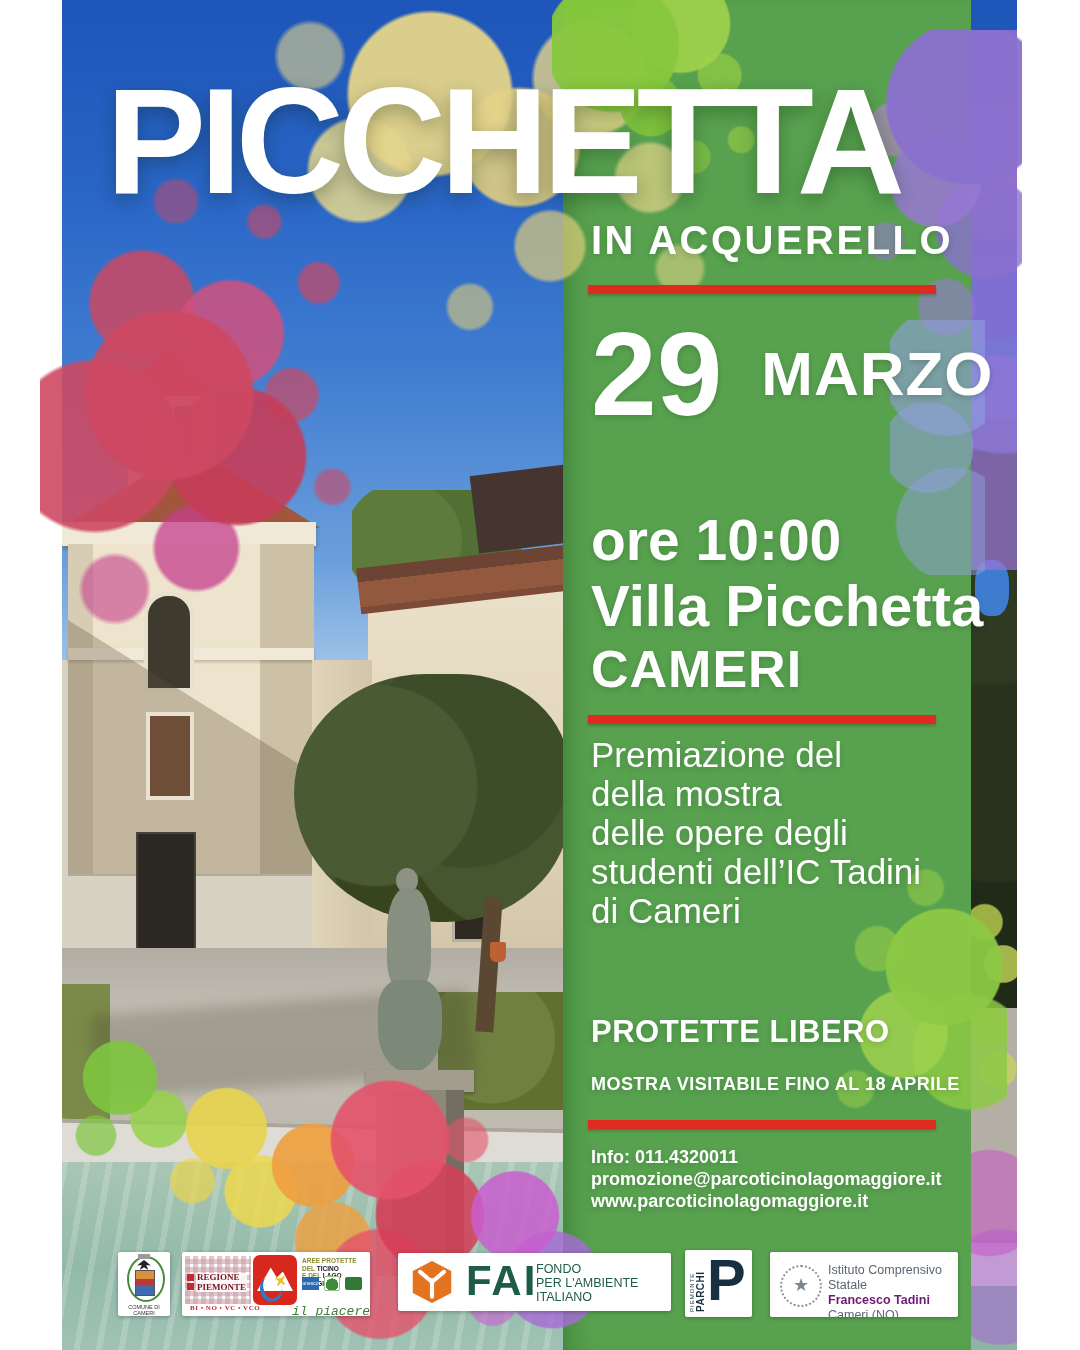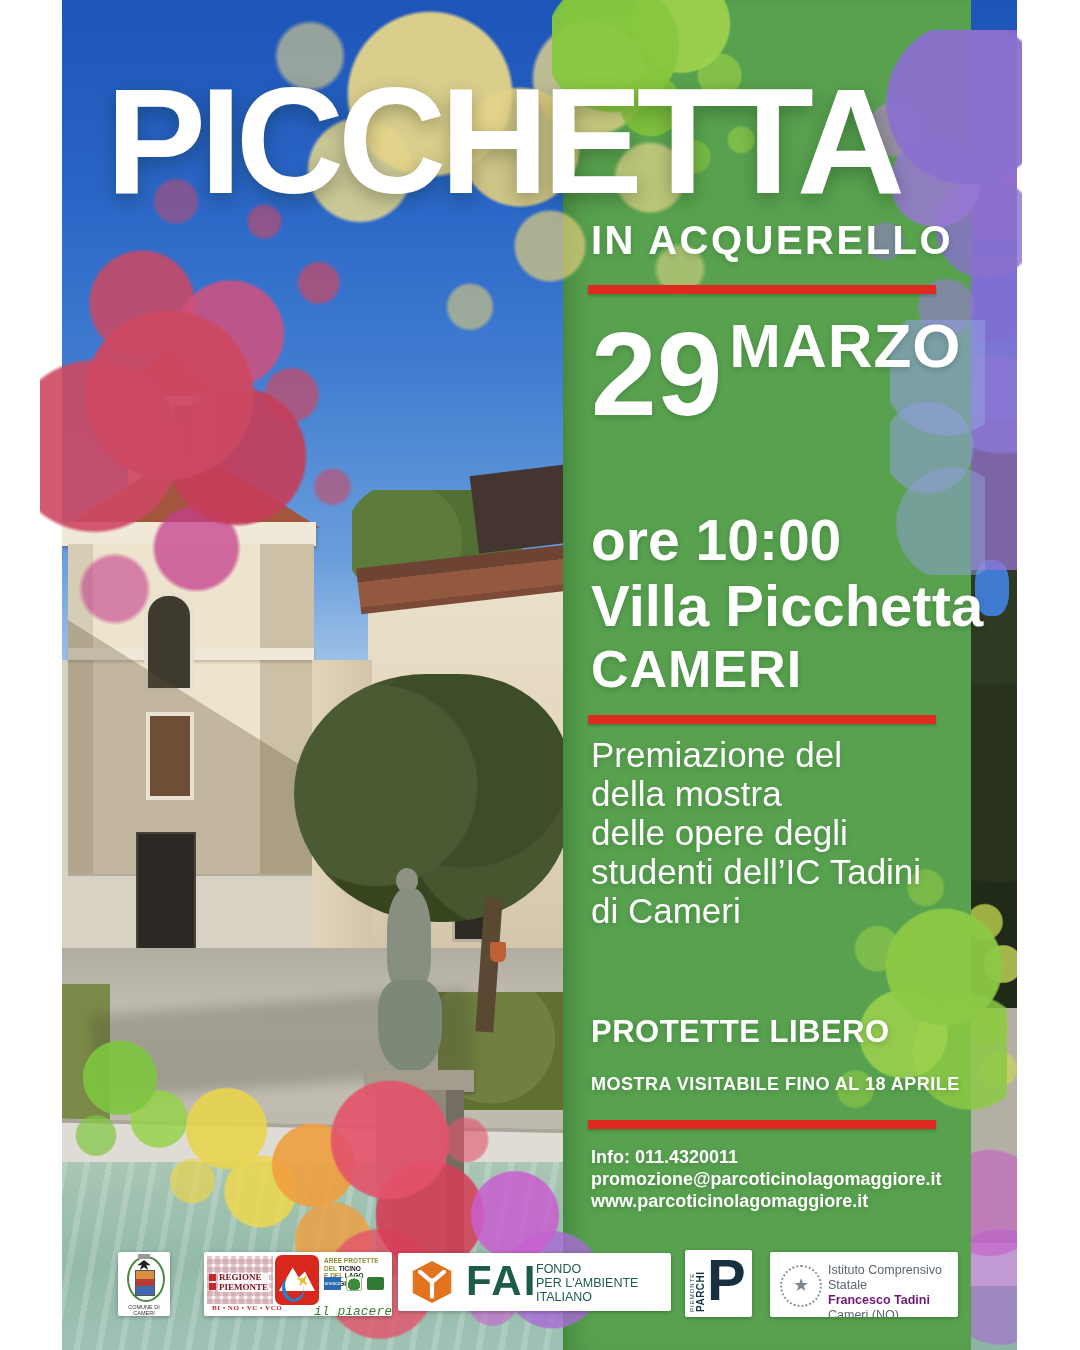--- a/index.html
+++ b/index.html
@@ -130,41 +130,41 @@
   #splatM2{left:455px;top:1140px;width:150px;height:215px;background:
     radial-gradient(circle at 40% 35%,rgba(201,94,208,.85) 0 26%,transparent 27%),
     radial-gradient(circle at 65% 65%,rgba(168,106,216,.8) 0 28%,transparent 29%),
     radial-gradient(circle at 25% 75%,rgba(201,94,208,.6) 0 12%,transparent 13%);}
   
   .txt{position:absolute;z-index:20;color:#ffffff;text-shadow:0 2px 6px rgba(0,30,0,.20);}
   #title{left:106px;top:66px;font-size:150px;font-weight:700;letter-spacing:-6px;line-height:1;z-index:30;text-shadow:0 6px 18px rgba(10,30,10,.30);}
   #subtitle{left:591px;top:218px;font-size:40px;font-weight:700;letter-spacing:2.5px;}
   .rule{position:absolute;z-index:20;left:588px;width:348px;height:9px;background:#df2a1f;box-shadow:0 2px 3px rgba(0,0,0,.20);}
   #rule1{top:285px;} #rule2{top:715px;} #rule3{top:1120px;}
-  #dateRow{left:591px;top:315px;display:flex;align-items:flex-start;line-height:1;}
+  #dateRow{left:591px;top:315px;display:flex;align-items:center;line-height:1;gap:32px;}
   #day{font-size:118px;font-weight:700;}
   #month{font-size:62px;font-weight:700;margin-left:7px;letter-spacing:1px;}
   #year{left:591px;top:418px;font-size:82px;font-weight:700;line-height:1;}
   #time{left:591px;top:512px;font-size:57px;font-weight:700;line-height:1;}
   #venue{left:591px;top:577px;font-size:58px;font-weight:700;line-height:1;}
   #city{left:591px;top:643px;font-size:52px;font-weight:700;line-height:1;letter-spacing:1px;}
   #desc{left:591px;top:735px;font-size:35px;font-weight:400;line-height:39px;}
   #free{left:591px;top:1014px;font-size:31px;font-weight:700;letter-spacing:.5px;}
   #mostra{left:591px;top:1074px;font-size:18px;font-weight:700;letter-spacing:.5px;}
   #contact{left:591px;top:1146px;font-size:18px;font-weight:700;line-height:22px;}
   
   .lbox{position:absolute;z-index:40;background:#ffffff;border-radius:2px;box-shadow:0 1px 4px rgba(0,0,0,.3);overflow:hidden;}
   #boxComune{left:118px;top:1252px;width:52px;height:64px;}
   .crest-wreath{position:absolute;left:9px;top:4px;width:34px;height:42px;border:2px solid #4a8a3c;border-radius:50%;}
   .crest-crown{position:absolute;left:20px;top:2px;width:12px;height:5px;background:#9a9a9a;}
   .crest-eagle{position:absolute;left:19px;top:8px;width:14px;height:10px;background:#222;clip-path:polygon(50% 0,100% 55%,66% 50%,80% 100%,50% 72%,20% 100%,34% 50%,0 55%);}
   .crest-shield{position:absolute;left:17px;top:18px;width:18px;height:24px;border:1px solid #555;
     background:linear-gradient(180deg,#d98f3f 0 34%,#b83a34 34% 62%,#3f6ab0 62% 100%);}
   .crest-caption{position:absolute;left:0;top:52px;width:52px;text-align:center;font-size:5.5px;color:#333;letter-spacing:0;}
-  #boxRegione{left:204px;top:1252px;width:188px;height:64px;}
+  #boxRegione{left:182px;top:1252px;width:188px;height:64px;}
   .checker{position:absolute;left:3px;top:4px;width:66px;height:48px;
     background-image:repeating-linear-gradient(90deg,rgba(205,160,170,.6) 0 5px,transparent 5px 8px),repeating-linear-gradient(0deg,rgba(205,160,170,.6) 0 5px,transparent 5px 8px);}
   .reg-red1{position:absolute;left:5px;top:22px;width:7px;height:7px;background:#c22a30;}
   .reg-red2{position:absolute;left:5px;top:31px;width:7px;height:7px;background:#c22a30;}
   .reg-label{position:absolute;left:14px;top:21px;font-family:"Liberation Serif",serif;font-weight:700;font-size:9px;line-height:9.5px;color:#7a1420;background:rgba(255,255,255,.85);padding:0 1px;}
   .parco-logo{position:absolute;left:71px;top:3px;width:44px;height:50px;background:#d8281e;border-radius:7px;}
   .parco-mtn{position:absolute;left:4px;top:10px;width:36px;height:26px;background:#ffffff;clip-path:polygon(0 100%,38% 10%,55% 48%,72% 25%,100% 100%);}
   .parco-moon{position:absolute;left:7px;top:22px;width:18px;height:22px;border-radius:50%;border-left:4px solid #2a7ec8;border-bottom:3px solid #2a7ec8;transform:rotate(-20deg);}
   .parco-fly{position:absolute;left:22px;top:20px;width:11px;height:11px;background:radial-gradient(circle,#e8c22a 0 28%,transparent 30%),linear-gradient(#e8c22a,#e8c22a) 50% 50%/2px 11px no-repeat,linear-gradient(90deg,#e8c22a,#e8c22a) 50% 50%/11px 2px no-repeat;transform:rotate(35deg);}
   .aree-text{position:absolute;left:120px;top:5px;font-size:6.5px;line-height:7.5px;color:#8a8a30;font-weight:700;}

